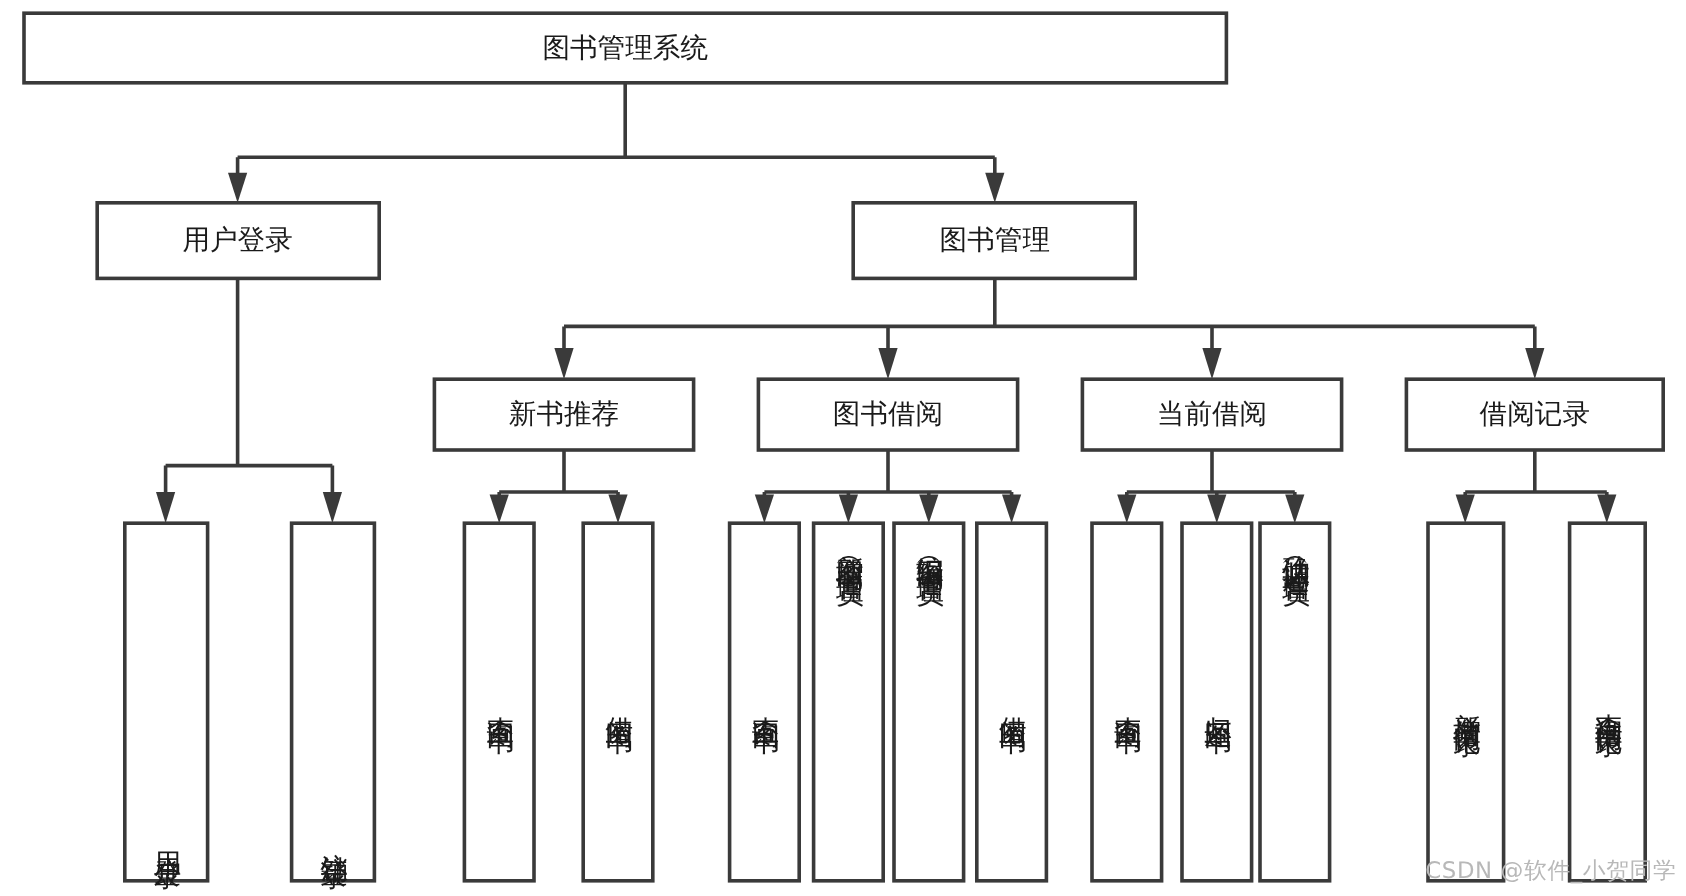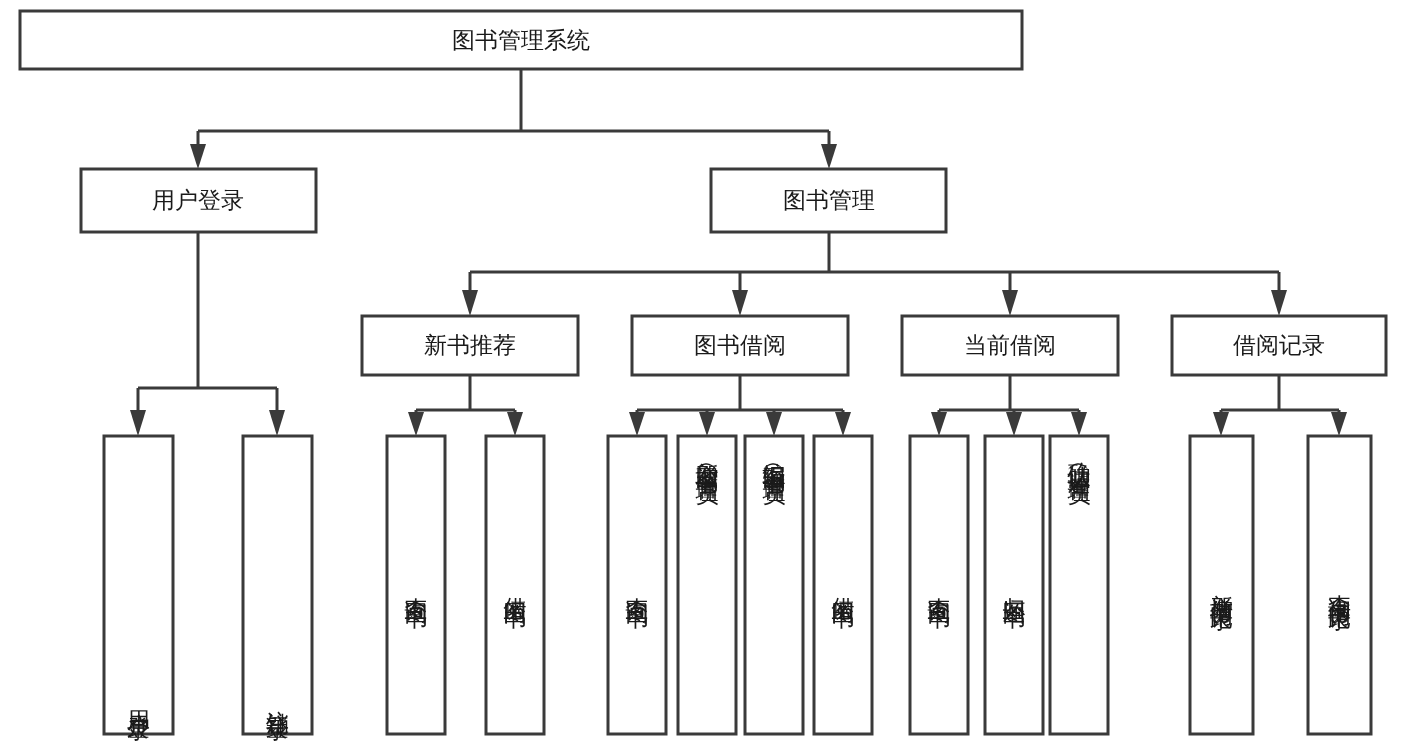--- a/index.html
+++ b/index.html
@@ -214,14 +214,15 @@
   <div class="leaf-label-wrap" style="left:1050px; top:436px; width:58px; height:298px; align-items:flex-start; padding-top:8px; box-sizing:border-box;">
     <span class="leaf-label">确认归还（管理员）</span>
   </div>
   <div class="leaf-label-wrap" style="left:1190px; top:436px; width:63px; height:298px; align-items:center;">
     <span class="leaf-label">新增借阅记录</span>
   </div>
   <div class="leaf-label-wrap" style="left:1308px; top:436px; width:63px; height:298px; align-items:center;">
     <span class="leaf-label">查询借阅记录</span>
   </div>
 
+  <div class="watermark">CSDN @软件_小贺同学</div>
 
 </div>
 
 </body></html>

